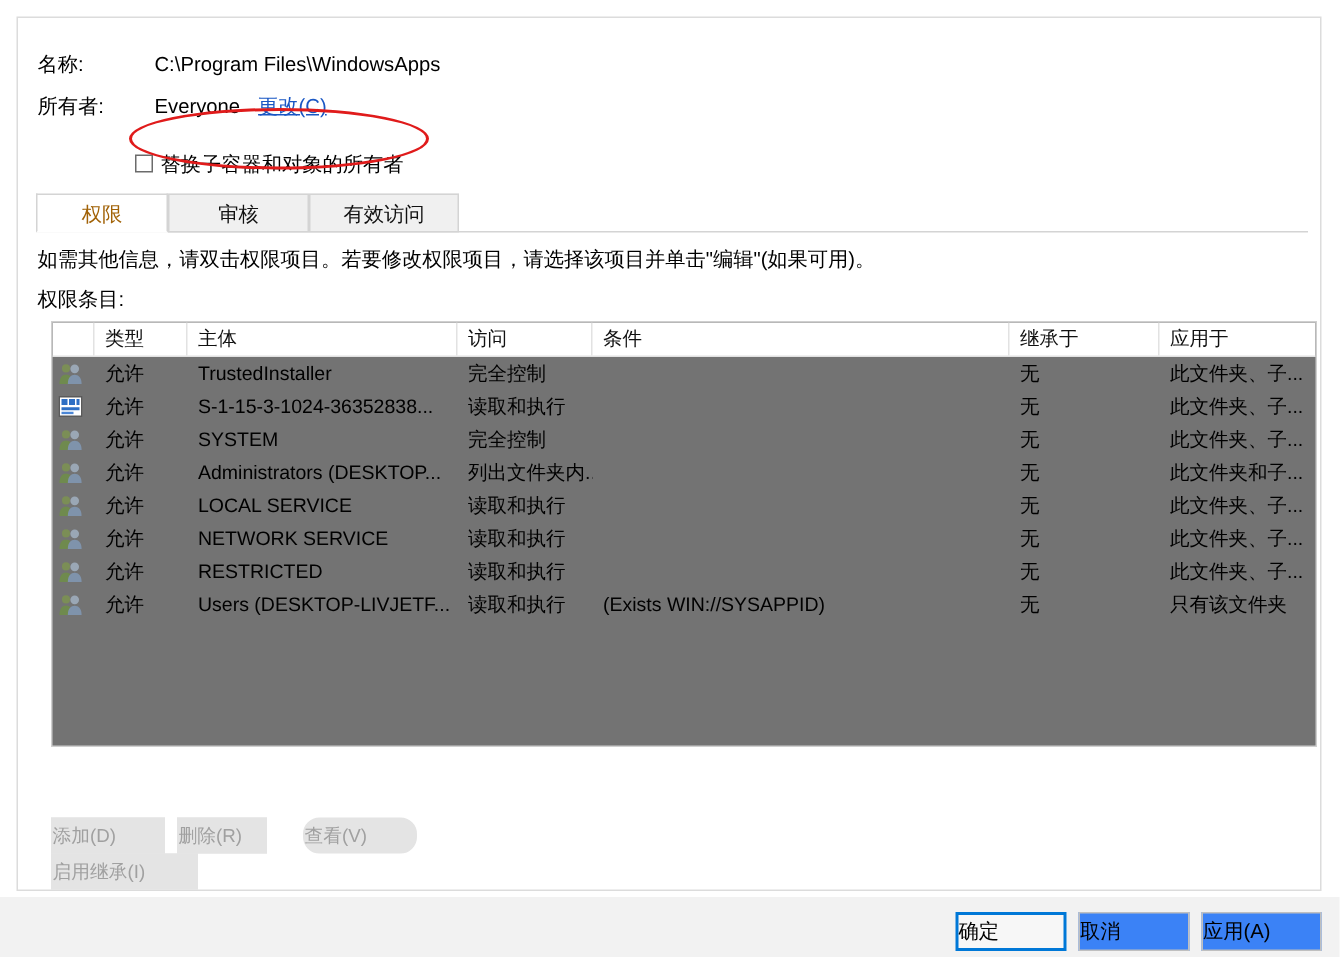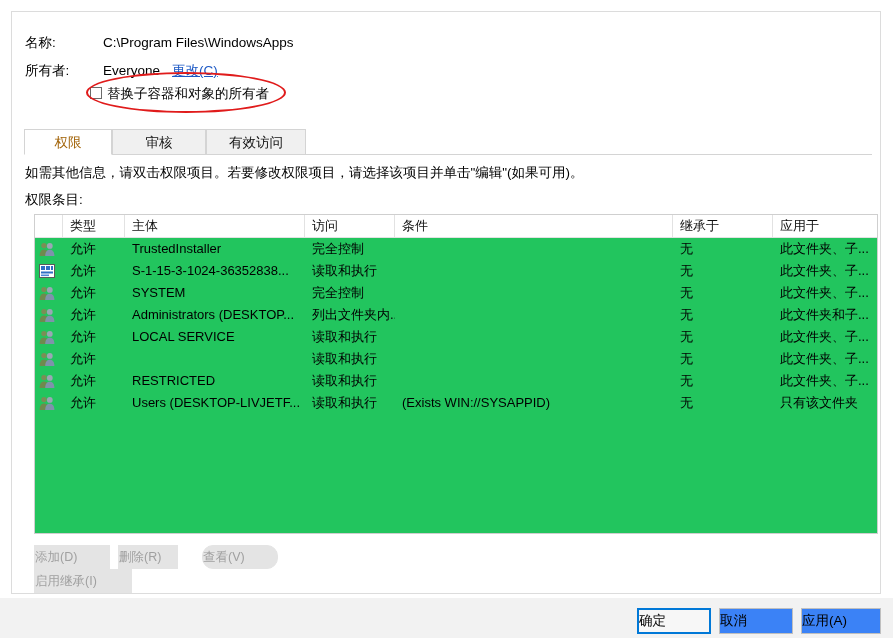--- a/index.html
+++ b/index.html
@@ -29,21 +29,21 @@
 
   
   .field-row{position:absolute;left:13px;height:20px;line-height:20px;white-space:nowrap;}
   #row-name{top:21px;}
   #row-owner{top:49px;}
   .field-label{display:inline-block;width:78px;font-size:13.5px;}
   .field-value{display:inline-block;font-size:13.5px;}
   .link{color:#1a57c4;text-decoration:underline;cursor:pointer;font-size:13.5px;margin-left:12px;}
 
   
-  #row-replace{position:absolute;left:78px;top:72px;height:20px;line-height:20px;white-space:nowrap;}
+  #row-replace{position:absolute;left:78px;top:88px;height:20px;line-height:20px;white-space:nowrap;}
   .winchk{
     display:inline-block;width:12px;height:12px;
     border:1px solid #6b6b6b;background:#fff;
     vertical-align:-1px;margin-right:5px;box-sizing:border-box;
   }
   #row-replace .txt{font-size:13.5px;}
 
   
   #annot-ellipse{
     position:absolute;left:86px;top:72px;width:196px;height:37px;
@@ -78,22 +78,22 @@
   #hint-text{
     position:absolute;left:13px;top:152px;font-size:13.5px;white-space:nowrap;
   }
   #entries-label{
     position:absolute;left:13px;top:179px;font-size:13.5px;white-space:nowrap;
   }
 
   
   #listview{
     position:absolute;left:22px;top:202px;
-    width:844px;height:320px;
-    background:#22c55e;border:1px solid #cfcfcf;
+    width:844px;height:284px;
+    background:#737373;border:1px solid #cfcfcf;
     box-sizing:border-box;overflow:hidden;
   }
   #lv-header{
     position:relative;height:22px;width:100%;
     border-bottom:1px solid #e2e2e2;background:#ffffff;
   }
   .hcell{
     position:absolute;top:0;height:22px;line-height:22px;
     font-size:13px;color:#111;padding-left:7px;box-sizing:border-box;
     border-right:1px solid #e2e2e2;white-space:nowrap;overflow:hidden;
@@ -274,20 +274,21 @@
           <div class="lvrow">
             <div class="cell c-icon">
               <span class="icon-wrap"><svg width="16" height="16" viewBox="0 0 16 16">
                   <circle cx="5" cy="4.6" r="2.7" fill="#7b8e56"></circle>
                   <path d="M0.6 15 C0.6 10.6 2.6 8.6 5 8.6 C7.4 8.6 9.4 10.6 9.4 15 Z" fill="#6f8a4e"></path>
                   <circle cx="10.8" cy="4.9" r="2.9" fill="#9aa7b5"></circle>
                   <path d="M6.2 15 C6.2 10.6 8.3 8.8 10.8 8.8 C13.3 8.8 15.4 10.6 15.4 15 Z" fill="#7f93ab"></path>
                 </svg></span>
             </div>
             <div class="cell c-type">允许</div>
+            <div class="cell c-principal">NETWORK SERVICE</div>
             <div class="cell c-access">读取和执行</div>
             <div class="cell c-condition"></div>
             <div class="cell c-inherited">无</div>
             <div class="cell c-appliesto">此文件夹、子...</div>
           </div>
           <div class="lvrow">
             <div class="cell c-icon">
               <span class="icon-wrap"><svg width="16" height="16" viewBox="0 0 16 16">
                   <circle cx="5" cy="4.6" r="2.7" fill="#7b8e56"></circle>
                   <path d="M0.6 15 C0.6 10.6 2.6 8.6 5 8.6 C7.4 8.6 9.4 10.6 9.4 15 Z" fill="#6f8a4e"></path>

